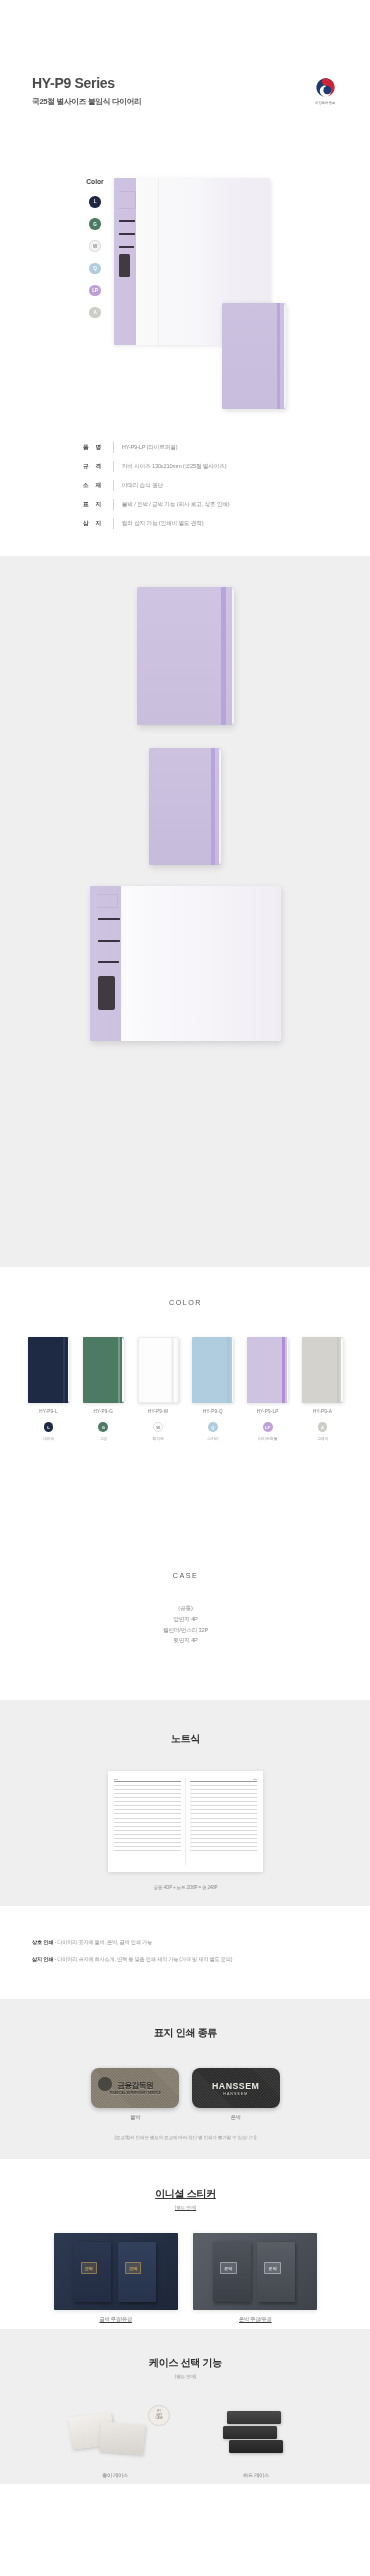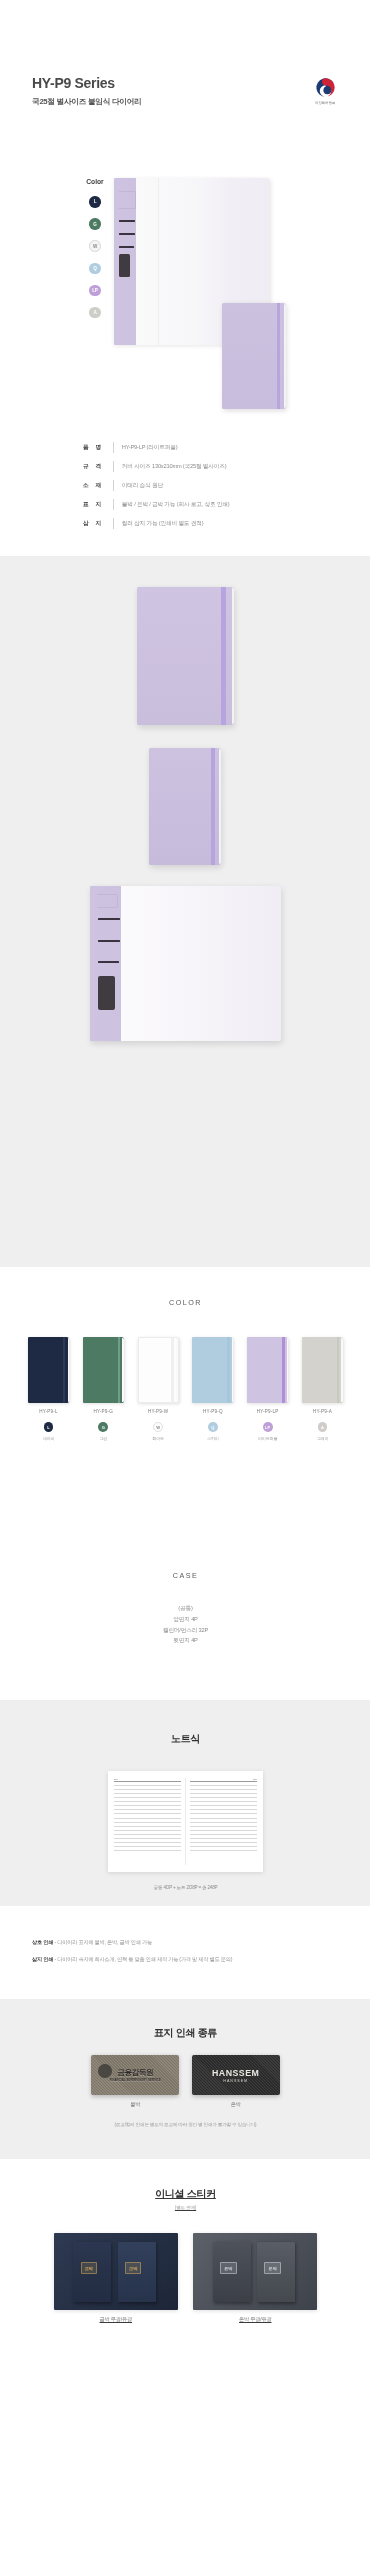--- a/index.html
+++ b/index.html
@@ -160,21 +160,21 @@
 
   
   .pinfo { padding-left:32px; }
   .pinfo-row { font-size:5.2px; color:#8b8b8b; margin-bottom:10.3px; letter-spacing:-0.2px; }
   .pinfo-row b { color:#3a3a3a; font-size:5.2px; letter-spacing:-0.2px; }
 
   
   .foil-grid { display:flex; justify-content:center; gap:12.4px; }
   .fcell { width:88px; text-align:center; }
   .fplate {
-    width:88px; height:40px; border-radius:2px; position:relative;
+    width:88px; height:40px; border-radius:8px; position:relative;
     display:flex; align-items:center; justify-content:center;
     box-shadow:0 1.5px 4.6px rgba(0,0,0,0.22); overflow:hidden;
   }
   .fplate.p1 { background:
       repeating-linear-gradient(45deg,#8e8679 0 1px,#7d7568 1px 2.1px),
       #857d70; }
   .fplate.p2 { background:
       repeating-linear-gradient(45deg,#3c3c3c 0 1px,#2b2b2b 1px 2.1px),
       #333; }
   .fplate.p3 { background:
@@ -473,21 +473,21 @@
         <span>- 다이어리 표지에 불박, 은박, 금박 인쇄 가능</span>
       </div>
       <div class="pinfo-row">
         <b>삽지 인쇄</b>
         <span>- 다이어리 속지에 회사소개, 연혁 등 맞춤 인쇄 제작 가능 (가격 및 제작 별도 문의)</span>
       </div>
     </div>
   </div>
 
   <div class="band-gray" style="height:160px; padding-top:27px;">
-    <div class="sec-title-ko" style="margin-bottom:15px;">표지 인쇄 종류</div>
+    <div class="sec-title-ko" style="margin-bottom:28px;">표지 인쇄 종류</div>
 
     <div class="foil-grid">
       <div class="fcell">
         <div class="fplate p1">
           <div class="fsun"></div>
           <div class="ftext1">
             <span>금융감독원</span>
             <span class="sub">FINANCIAL SUPERVISORY SERVICE</span>
           </div>
         </div>
@@ -533,15 +533,39 @@
           </div>
           <div class="sbook g2">
             <div class="sfoil silv">은박</div>
           </div>
         </div>
         <div class="scap">은박 무광/유광</div>
       </div>
     </div>
   </div>
 
+  <div class="band-gray" style="height:155px; padding-top:27px;">
+    <div class="sec-title-ko">케이스 선택 기능</div>
+    <div class="fnote" style="margin:4.1px 0 20.6px 0;">(별도 판매)</div>
+
+    <div class="case-grid">
+      <div class="kcell">
+        <div class="kphoto">
+          <div class="kpaper"></div>
+          <div class="kpaper2"></div>
+          <div class="ktag">HY<br>GIFT<br>CASE</div>
+        </div>
+        <div class="kcap">종이 케이스</div>
+      </div>
+
+      <div class="kcell">
+        <div class="kphoto">
+          <div class="khard h1"></div>
+          <div class="khard h2"></div>
+          <div class="khard h3"></div>
+        </div>
+        <div class="kcap">하드 케이스</div>
+      </div>
+    </div>
+  </div>
 
 </div>
 
 
 </body></html>

